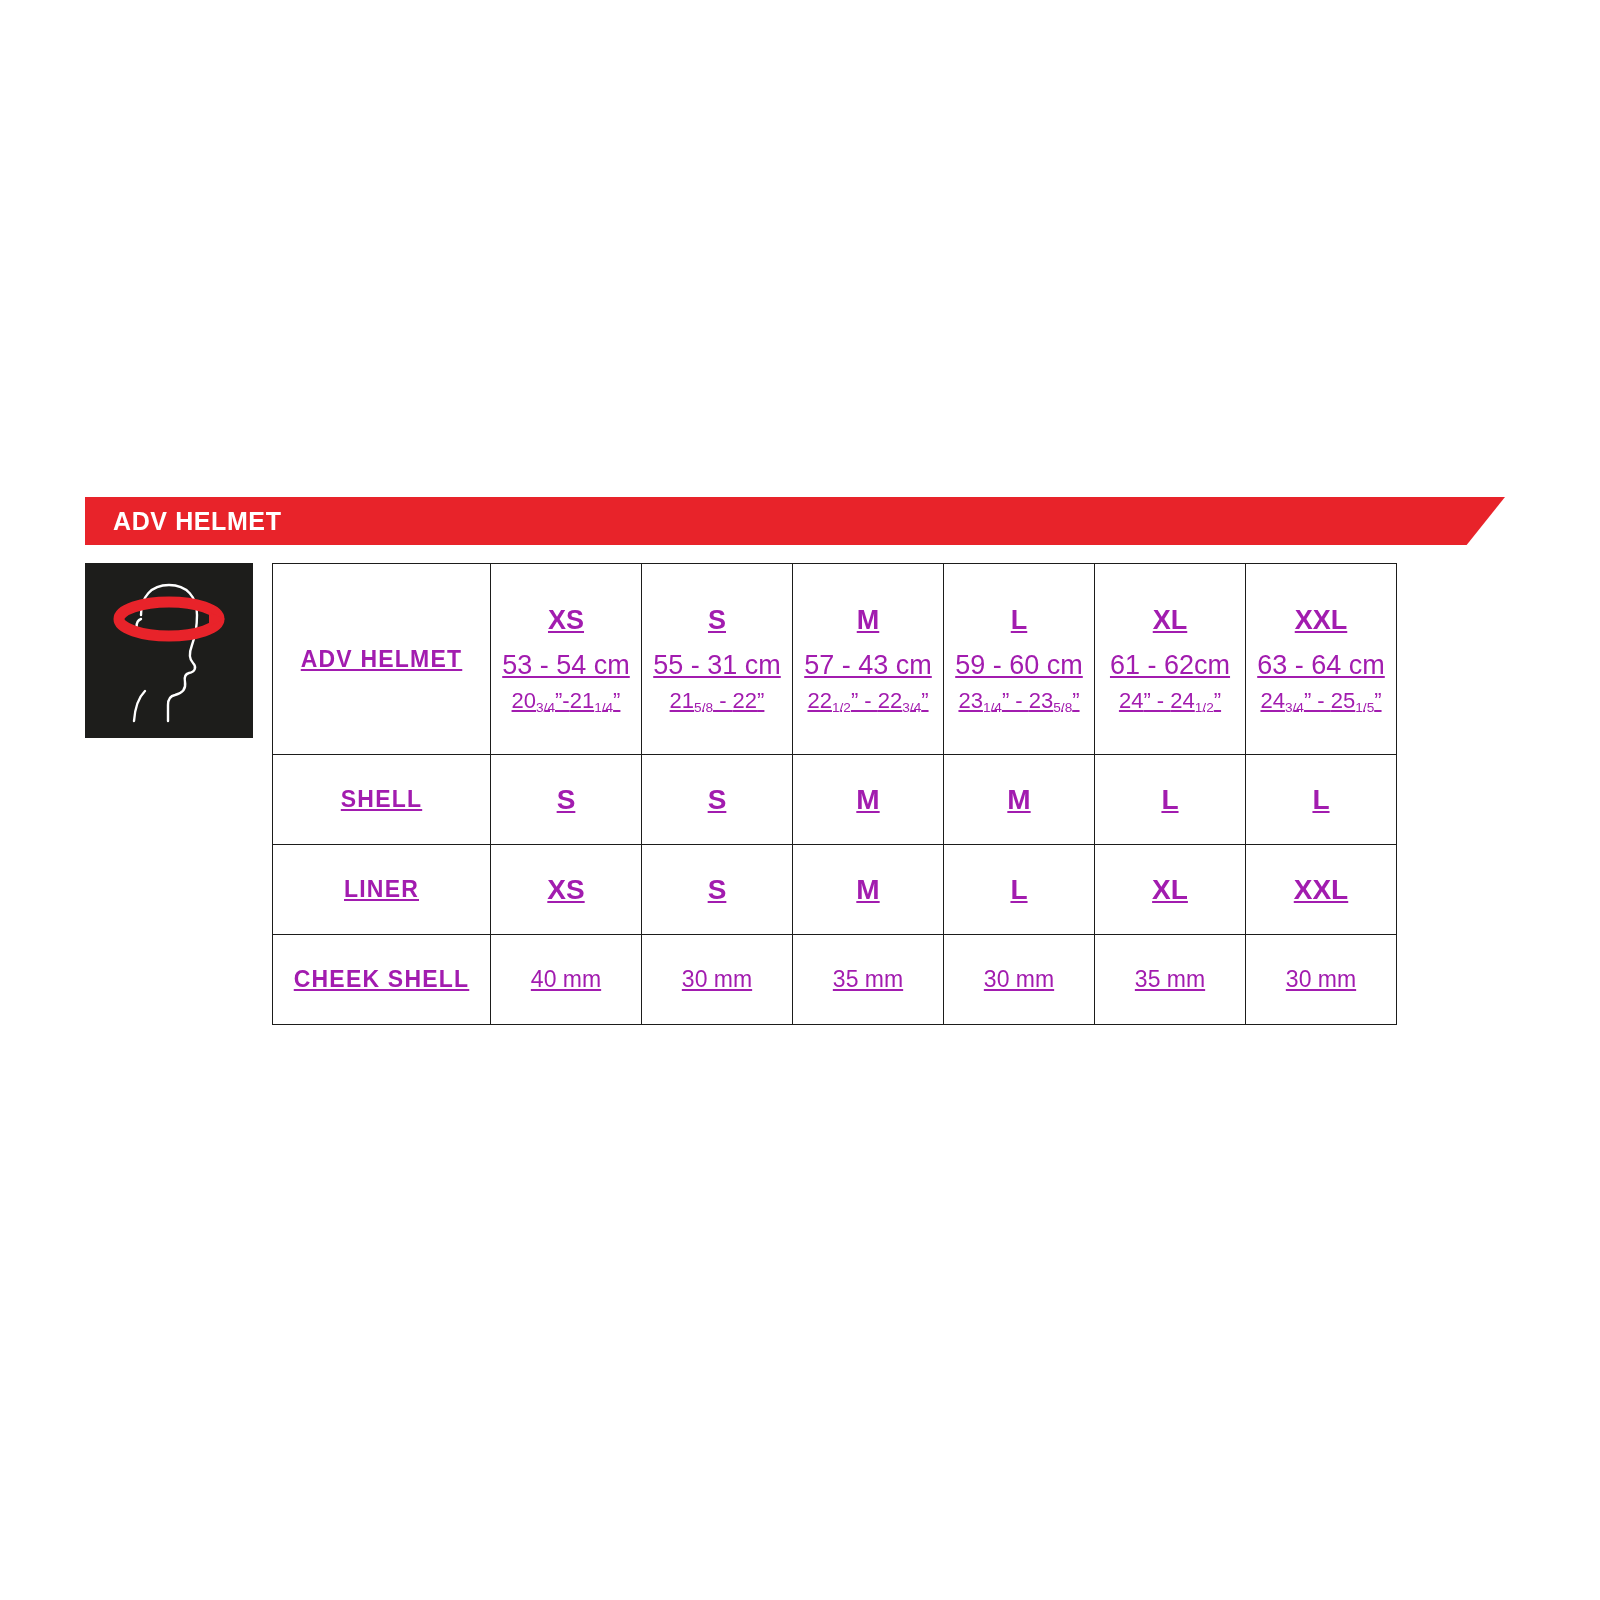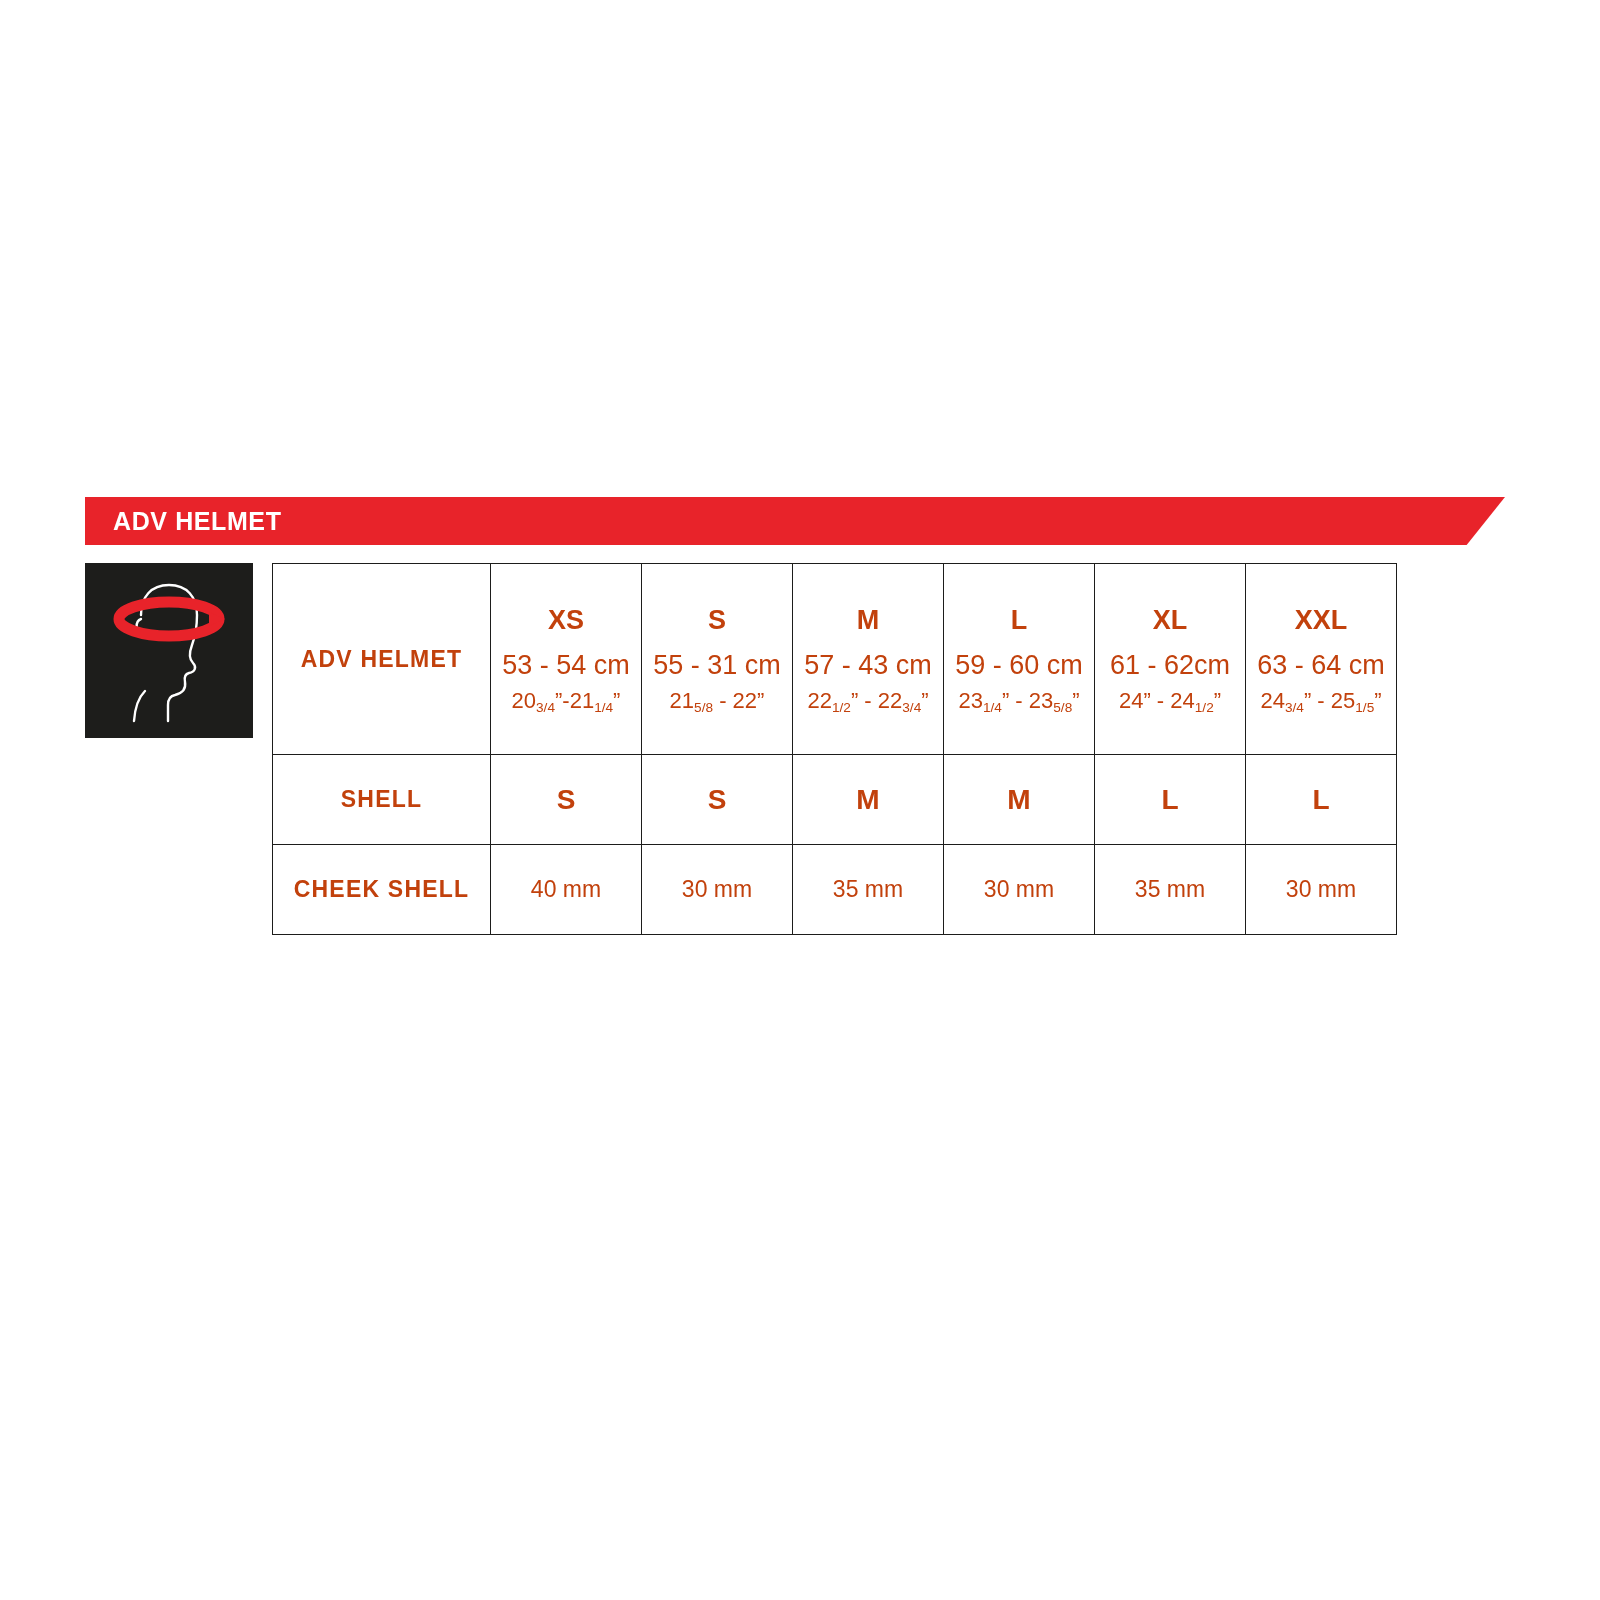--- a/index.html
+++ b/index.html
@@ -62,21 +62,22 @@
     left: 272px;
     top: 563px;
     width: 1124px;
     border-collapse: collapse;
     table-layout: fixed;
   }
   .chart-table td {
     border: 1.6px solid #1d1d1b;
     text-align: center;
     vertical-align: middle;
-    color: #c2410c;
+    color: #a21caf;
+    text-decoration: underline;
   }
 
   col.c-label { width: 218px; }
   col.c-size  { width: 151px; }
 
   .row-head td { height: 182px; }
   .row-data td { height: 87px; }
 
   .label-cell {
     font-size: 23px;
@@ -205,20 +206,29 @@
         <td class="label-cell">SHELL</td>
         <td class="val-big">S</td>
         <td class="val-big">S</td>
         <td class="val-big">M</td>
         <td class="val-big">M</td>
         <td class="val-big">L</td>
         <td class="val-big">L</td>
       </tr>
 
 
+      <tr class="row-data">
+        <td class="label-cell">LINER</td>
+        <td class="val-big">XS</td>
+        <td class="val-big">S</td>
+        <td class="val-big">M</td>
+        <td class="val-big">L</td>
+        <td class="val-big">XL</td>
+        <td class="val-big">XXL</td>
+      </tr>
 
       <tr class="row-data">
         <td class="label-cell">CHEEK SHELL</td>
         <td class="val-mm">40 mm</td>
         <td class="val-mm">30 mm</td>
         <td class="val-mm">35 mm</td>
         <td class="val-mm">30 mm</td>
         <td class="val-mm">35 mm</td>
         <td class="val-mm">30 mm</td>
       </tr>

